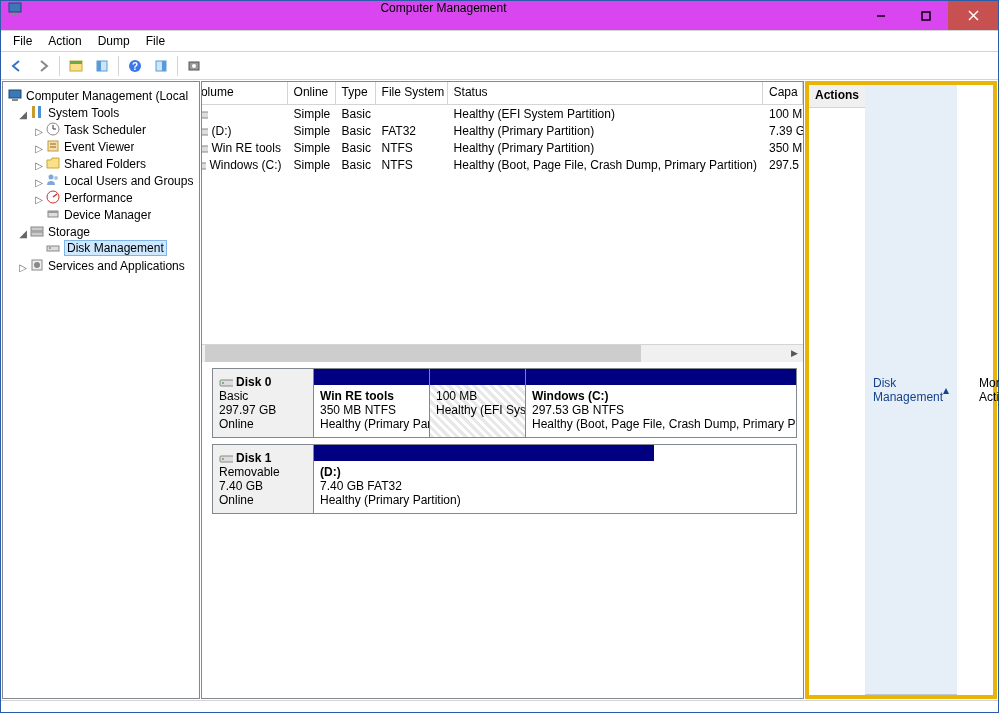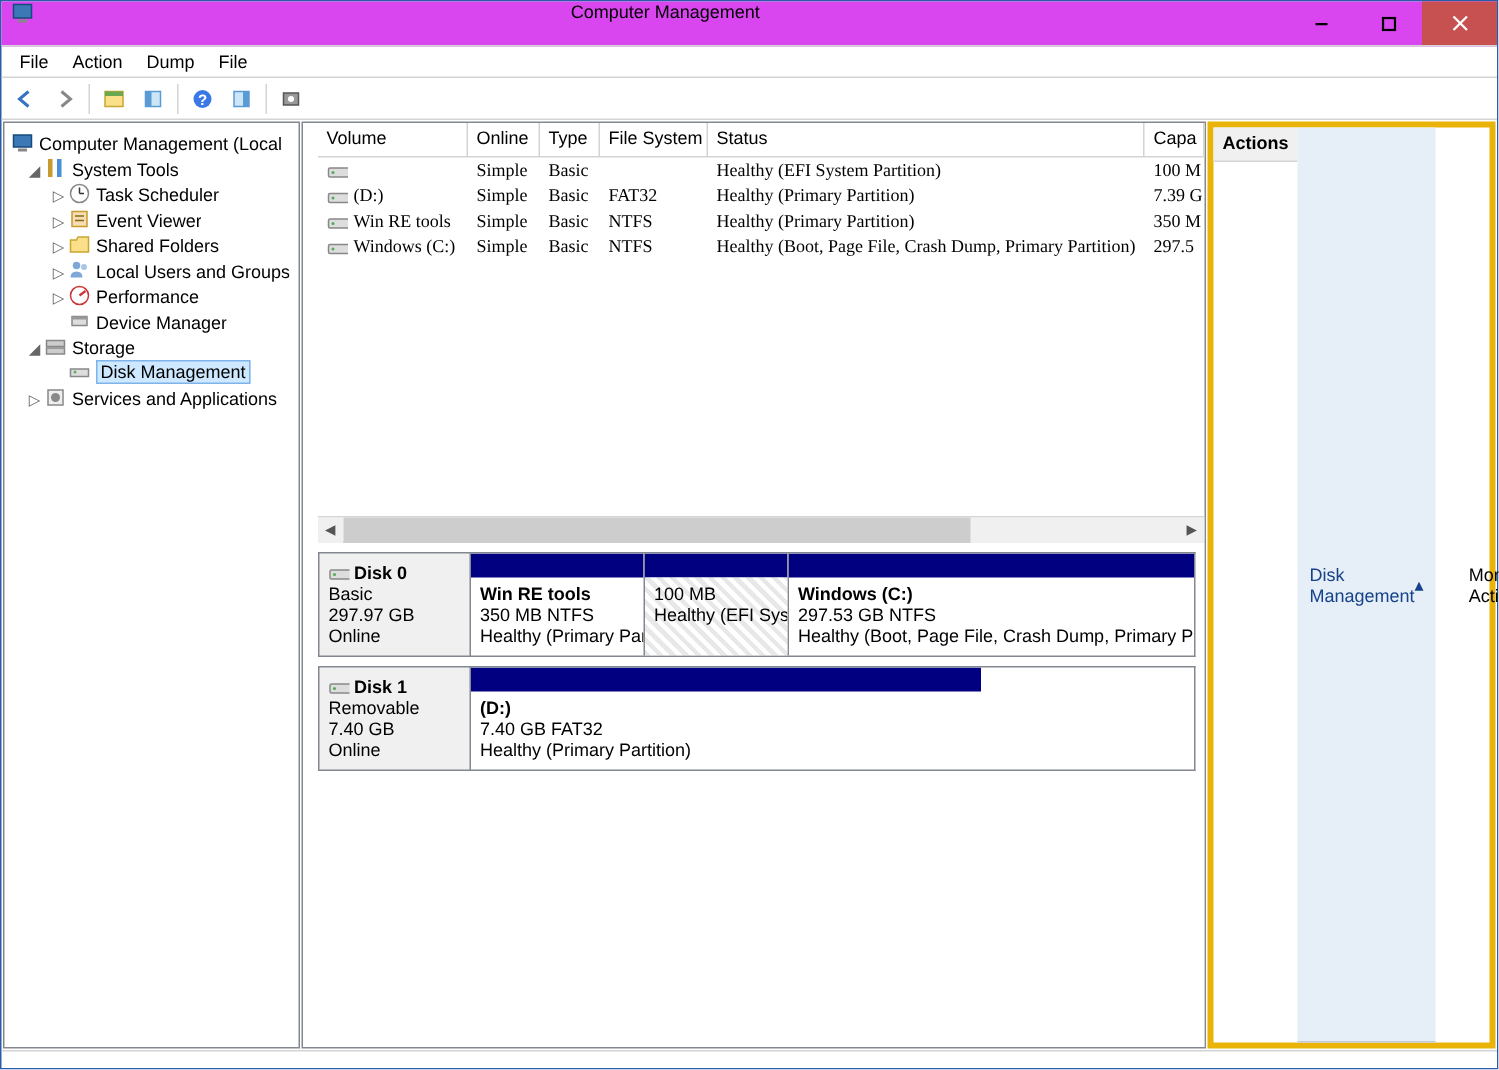--- a/index.html
+++ b/index.html
@@ -28,21 +28,21 @@
 .tree-label { white-space: nowrap; overflow: hidden; }
 .tree-row.selected .tree-label { background: #cde8ff; border: 1px solid #7eb4ea; padding: 0 2px; }
 .indent1 { padding-left: 14px; }
 .indent2 { padding-left: 30px; }
 
 .center-pane { flex: 1; display: flex; flex-direction: column; border: 1px solid #828790; margin: 1px 0; min-width: 0; overflow: hidden; align-items: flex-end; }
 .volume-list { height: 280px; display: flex; flex-direction: column; border-bottom: 1px solid #828790; }
 .vl-header { display: flex; height: 23px; background: #fff; border-bottom: 1px solid #d4d4d4; }
 .vl-header-cell { border-right: 1px solid #d4d4d4; padding: 3px 6px; font-size: 12px; overflow: hidden; white-space: nowrap; cursor: default; }
 .vl-body { flex: 1; overflow: hidden; }
-.vl-row { display: flex; height: 17px; cursor: default; font-family: Liberation Serif, serif; }
+.vl-row { display: flex; height: 17px; cursor: default; }
 .vl-cell { padding: 0 6px; overflow: hidden; white-space: nowrap; font-size: 12px; display: flex; align-items: center; }
 .vl-scroll { height: 17px; display: flex; align-items: center; border-top: 1px solid #d4d4d4; }
 .vl-scroll-arrow { width: 17px; height: 17px; background: #f0f0f0; display: flex; align-items: center; justify-content: center; font-size: 9px; color: #555; cursor: default; }
 .vl-scroll-track { flex: 1; height: 17px; background: #f0f0f0; position: relative; }
 .vl-scroll-thumb { position: absolute; left: 0; top: 0; height: 17px; width: 75%; background: #cdcdcd; }
 
 .disk-panel { flex: 1; overflow: auto; background: #fff; }
 .disk-block { display: flex; margin: 6px; }
 .disk-info { width: 102px; border: 1px solid #828790; padding: 6px 6px; background: #f0f0f0; font-size: 12px; }
 .disk-info-title { font-weight: bold; display: flex; align-items: center; gap: 3px; }

